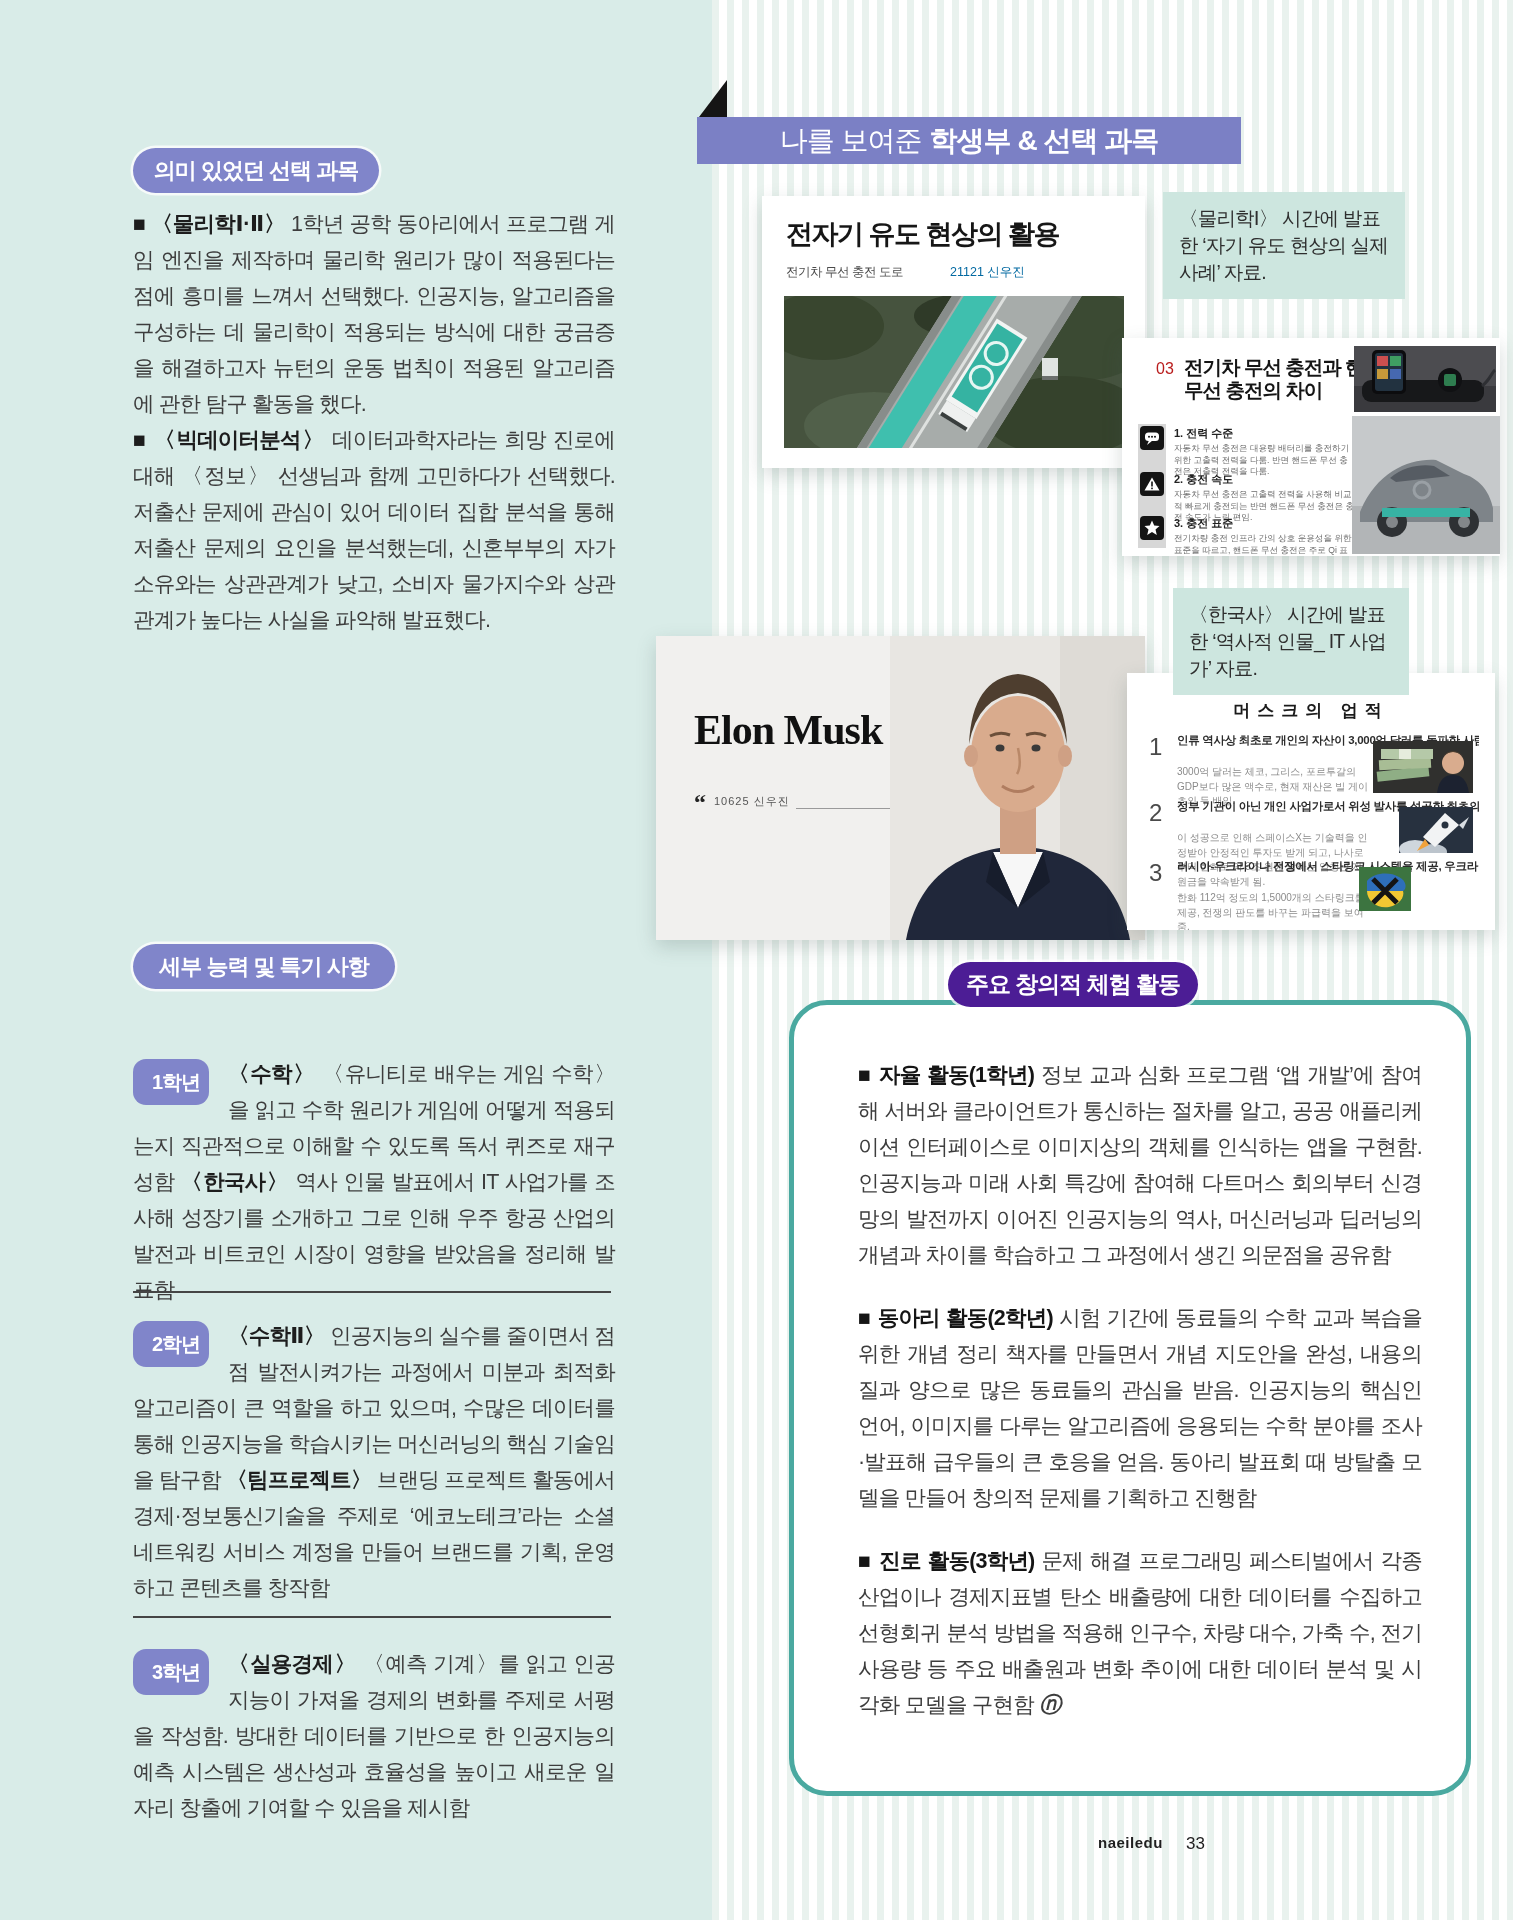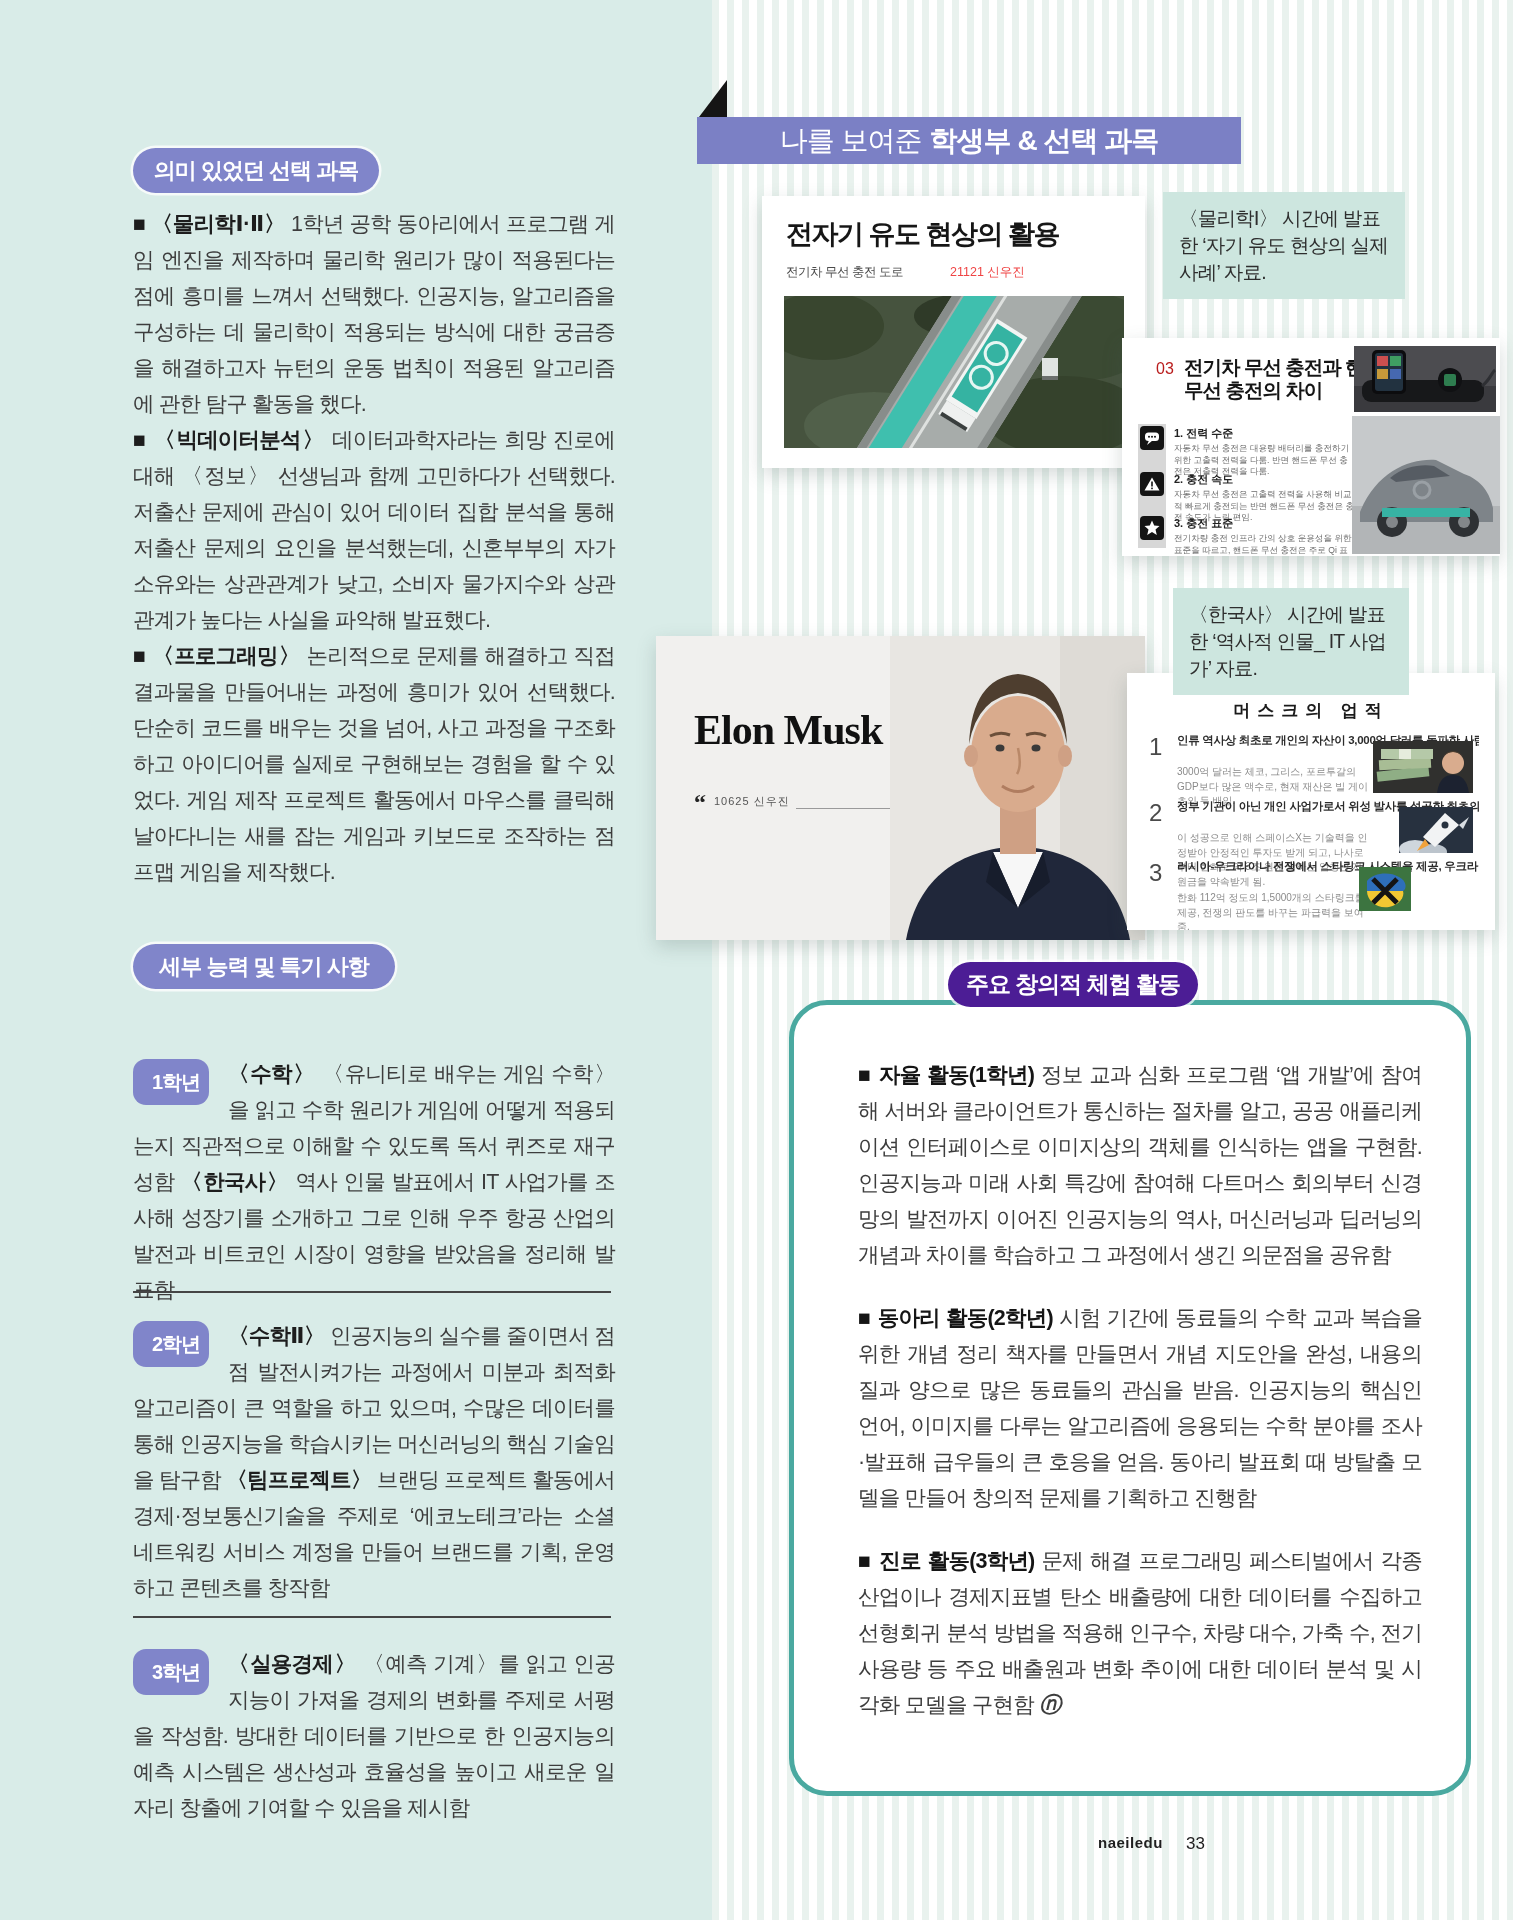--- a/index.html
+++ b/index.html
@@ -35,21 +35,21 @@
   .entry p{margin:0;font-size:21.5px;line-height:36px;color:#3d3d3d;text-align:justify;
            letter-spacing:-0.8px;}
   .entry b{color:#1d1d1d;}
   .divider{position:absolute;left:133px;width:478px;height:2px;background:#454545;z-index:2;}
   
   .card{position:absolute;background:#fff;box-shadow:0 7px 18px rgba(70,90,85,.22);z-index:2;}
   .slide1{left:762px;top:196px;width:383px;height:272px;}
   .slide1 .t{position:absolute;left:24px;top:20px;font-size:27px;font-weight:bold;color:#161616;
              letter-spacing:-1.5px;}
   .slide1 .sub{position:absolute;left:24px;top:68px;font-size:12.5px;color:#4a4a4a;letter-spacing:-0.5px;}
-  .slide1 .auth{position:absolute;left:188px;top:68px;font-size:12.5px;color:#ef4444;}
+  .slide1 .auth{position:absolute;left:188px;top:68px;font-size:12.5px;color:#0369a1;}
   .slide1 svg.scene{position:absolute;left:22px;top:100px;}
   .caption{position:absolute;background:#cde6df;color:#2e2e2e;font-size:19.5px;line-height:27px;
            letter-spacing:-0.8px;padding:13px 16px;z-index:5;box-sizing:border-box;}
   .cap1{left:1163px;top:192px;width:242px;}
   .cap2{left:1173px;top:588px;width:236px;}
   
   .card2{left:1122px;top:338px;width:378px;height:218px;overflow:hidden;}
   .card2 .num{position:absolute;left:34px;top:22px;font-size:16px;color:#b91c1c;}
   .card2 .tt{position:absolute;left:62px;top:18px;font-size:19.5px;line-height:23px;font-weight:bold;
              color:#151515;letter-spacing:-1px;}
@@ -106,21 +106,20 @@
   <div class="banner">
     <span>나를 보여준</span>
     <b>학생부 &amp; 선택 과목</b>
   </div>
 
   <div class="pill p1">의미 있었던 선택 과목</div>
 
   <div class="selblock">
     <p><b>■ 〈물리학Ⅰ·Ⅱ〉</b> <span>1학년 공학 동아리에서 프로그램 게임 엔진을 제작하며 물리학 원리가 많이 적용된다는 점에 흥미를 느껴서 선택했다. 인공지능, 알고리즘을 구성하는 데 물리학이 적용되는 방식에 대한 궁금증을 해결하고자 뉴턴의 운동 법칙이 적용된 알고리즘에 관한 탐구 활동을 했다.</span></p>
     <p><b>■ 〈빅데이터분석〉</b> <span>데이터과학자라는 희망 진로에 대해 〈정보〉 선생님과 함께 고민하다가 선택했다. 저출산 문제에 관심이 있어 데이터 집합 분석을 통해 저출산 문제의 요인을 분석했는데, 신혼부부의 자가 소유와는 상관관계가 낮고, 소비자 물가지수와 상관관계가 높다는 사실을 파악해 발표했다.</span></p>
-    <p><b>■ 〈프로그래밍〉</b> <span>논리적으로 문제를 해결하고 직접 결과물을 만들어내는 과정에 흥미가 있어 선택했다. 단순히 코드를 배우는 것을 넘어, 사고 과정을 구조화하고 아이디어를 실제로 구현해보는 경험을 할 수 있었다. 게임 제작 프로젝트 활동에서 마우스를 클릭해 날아다니는 새를 잡는 게임과 키보드로 조작하는 점프맵 게임을 제작했다.</span></p>
   </div>
 
   <div class="pill p2">세부 능력 및 특기 사항</div>
 
   <div class="entry" style="top:1056px">
     <span class="badge">1학년</span>
     <p><b>〈수학〉</b> <span>〈유니티로 배우는 게임 수학〉을 읽고 수학 원리가 게임에 어떻게 적용되는지 직관적으로 이해할 수 있도록 독서 퀴즈로 재구성함</span> <b>〈한국사〉</b> <span>역사 인물 발표에서 IT 사업가를 조사해 성장기를 소개하고 그로 인해 우주 항공 산업의 발전과 비트코인 시장이 영향을 받았음을 정리해 발표함</span></p>
   </div>
   <div class="divider" style="top:1291px"></div>
 

